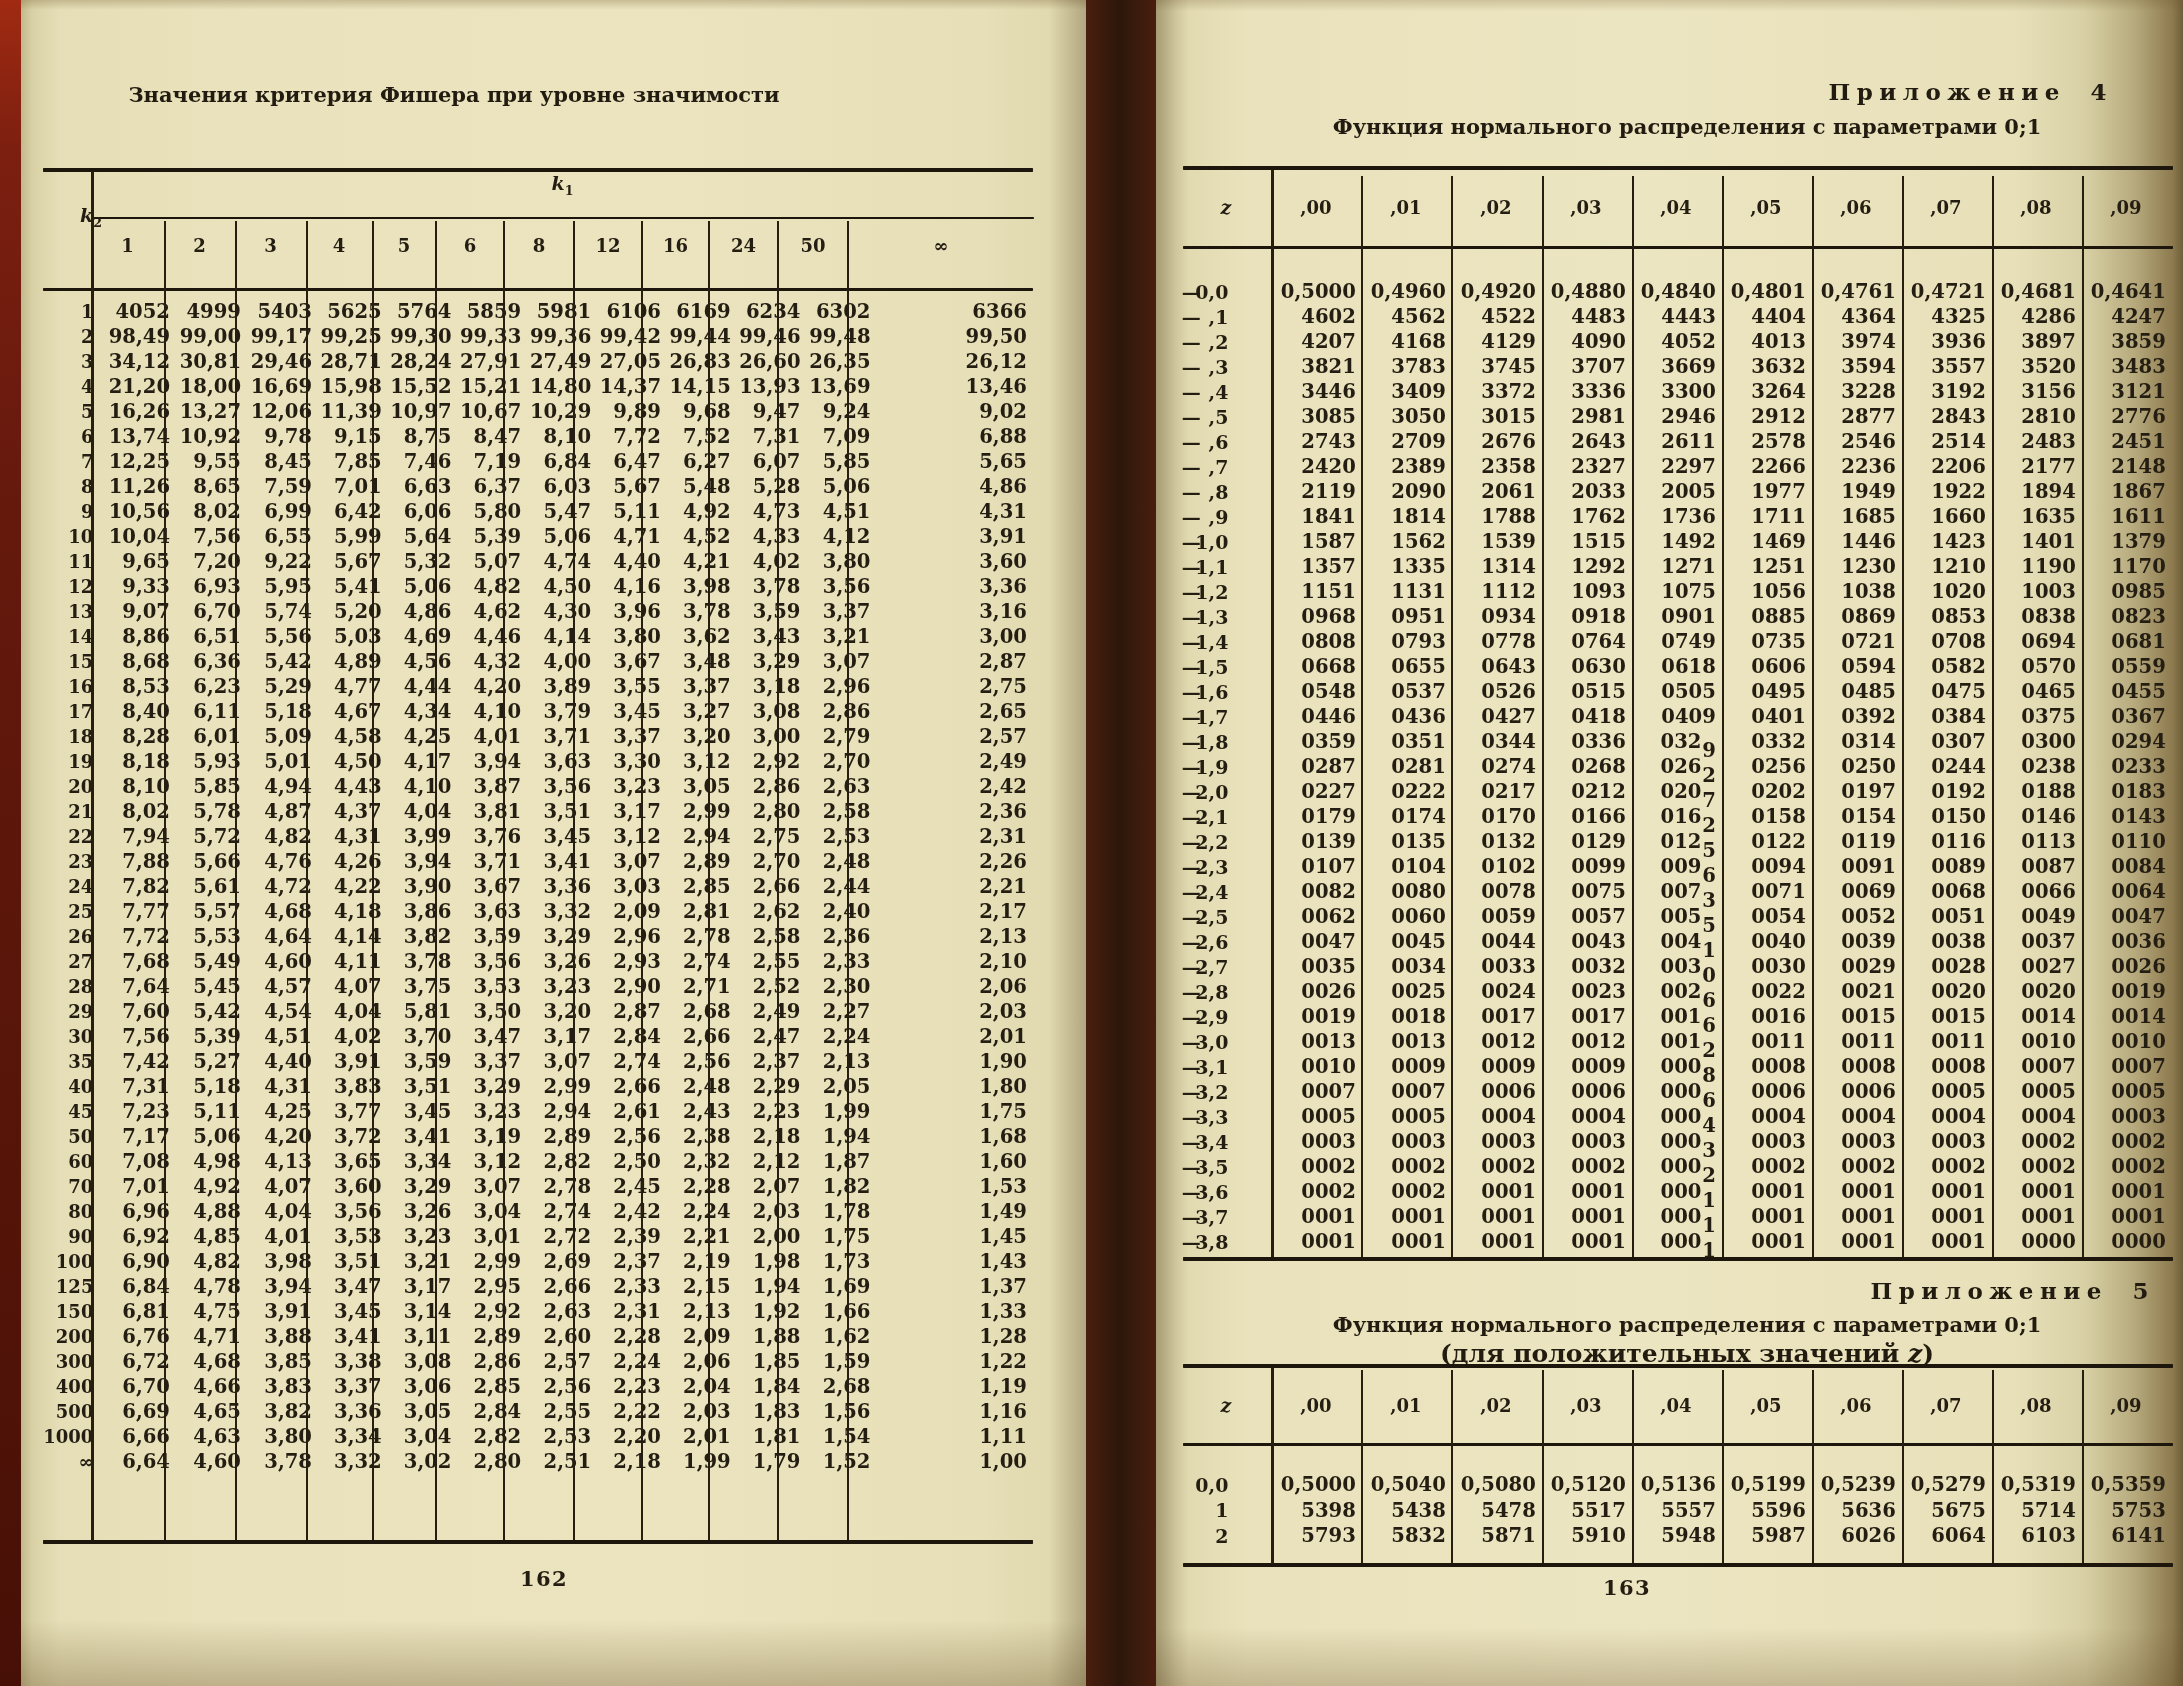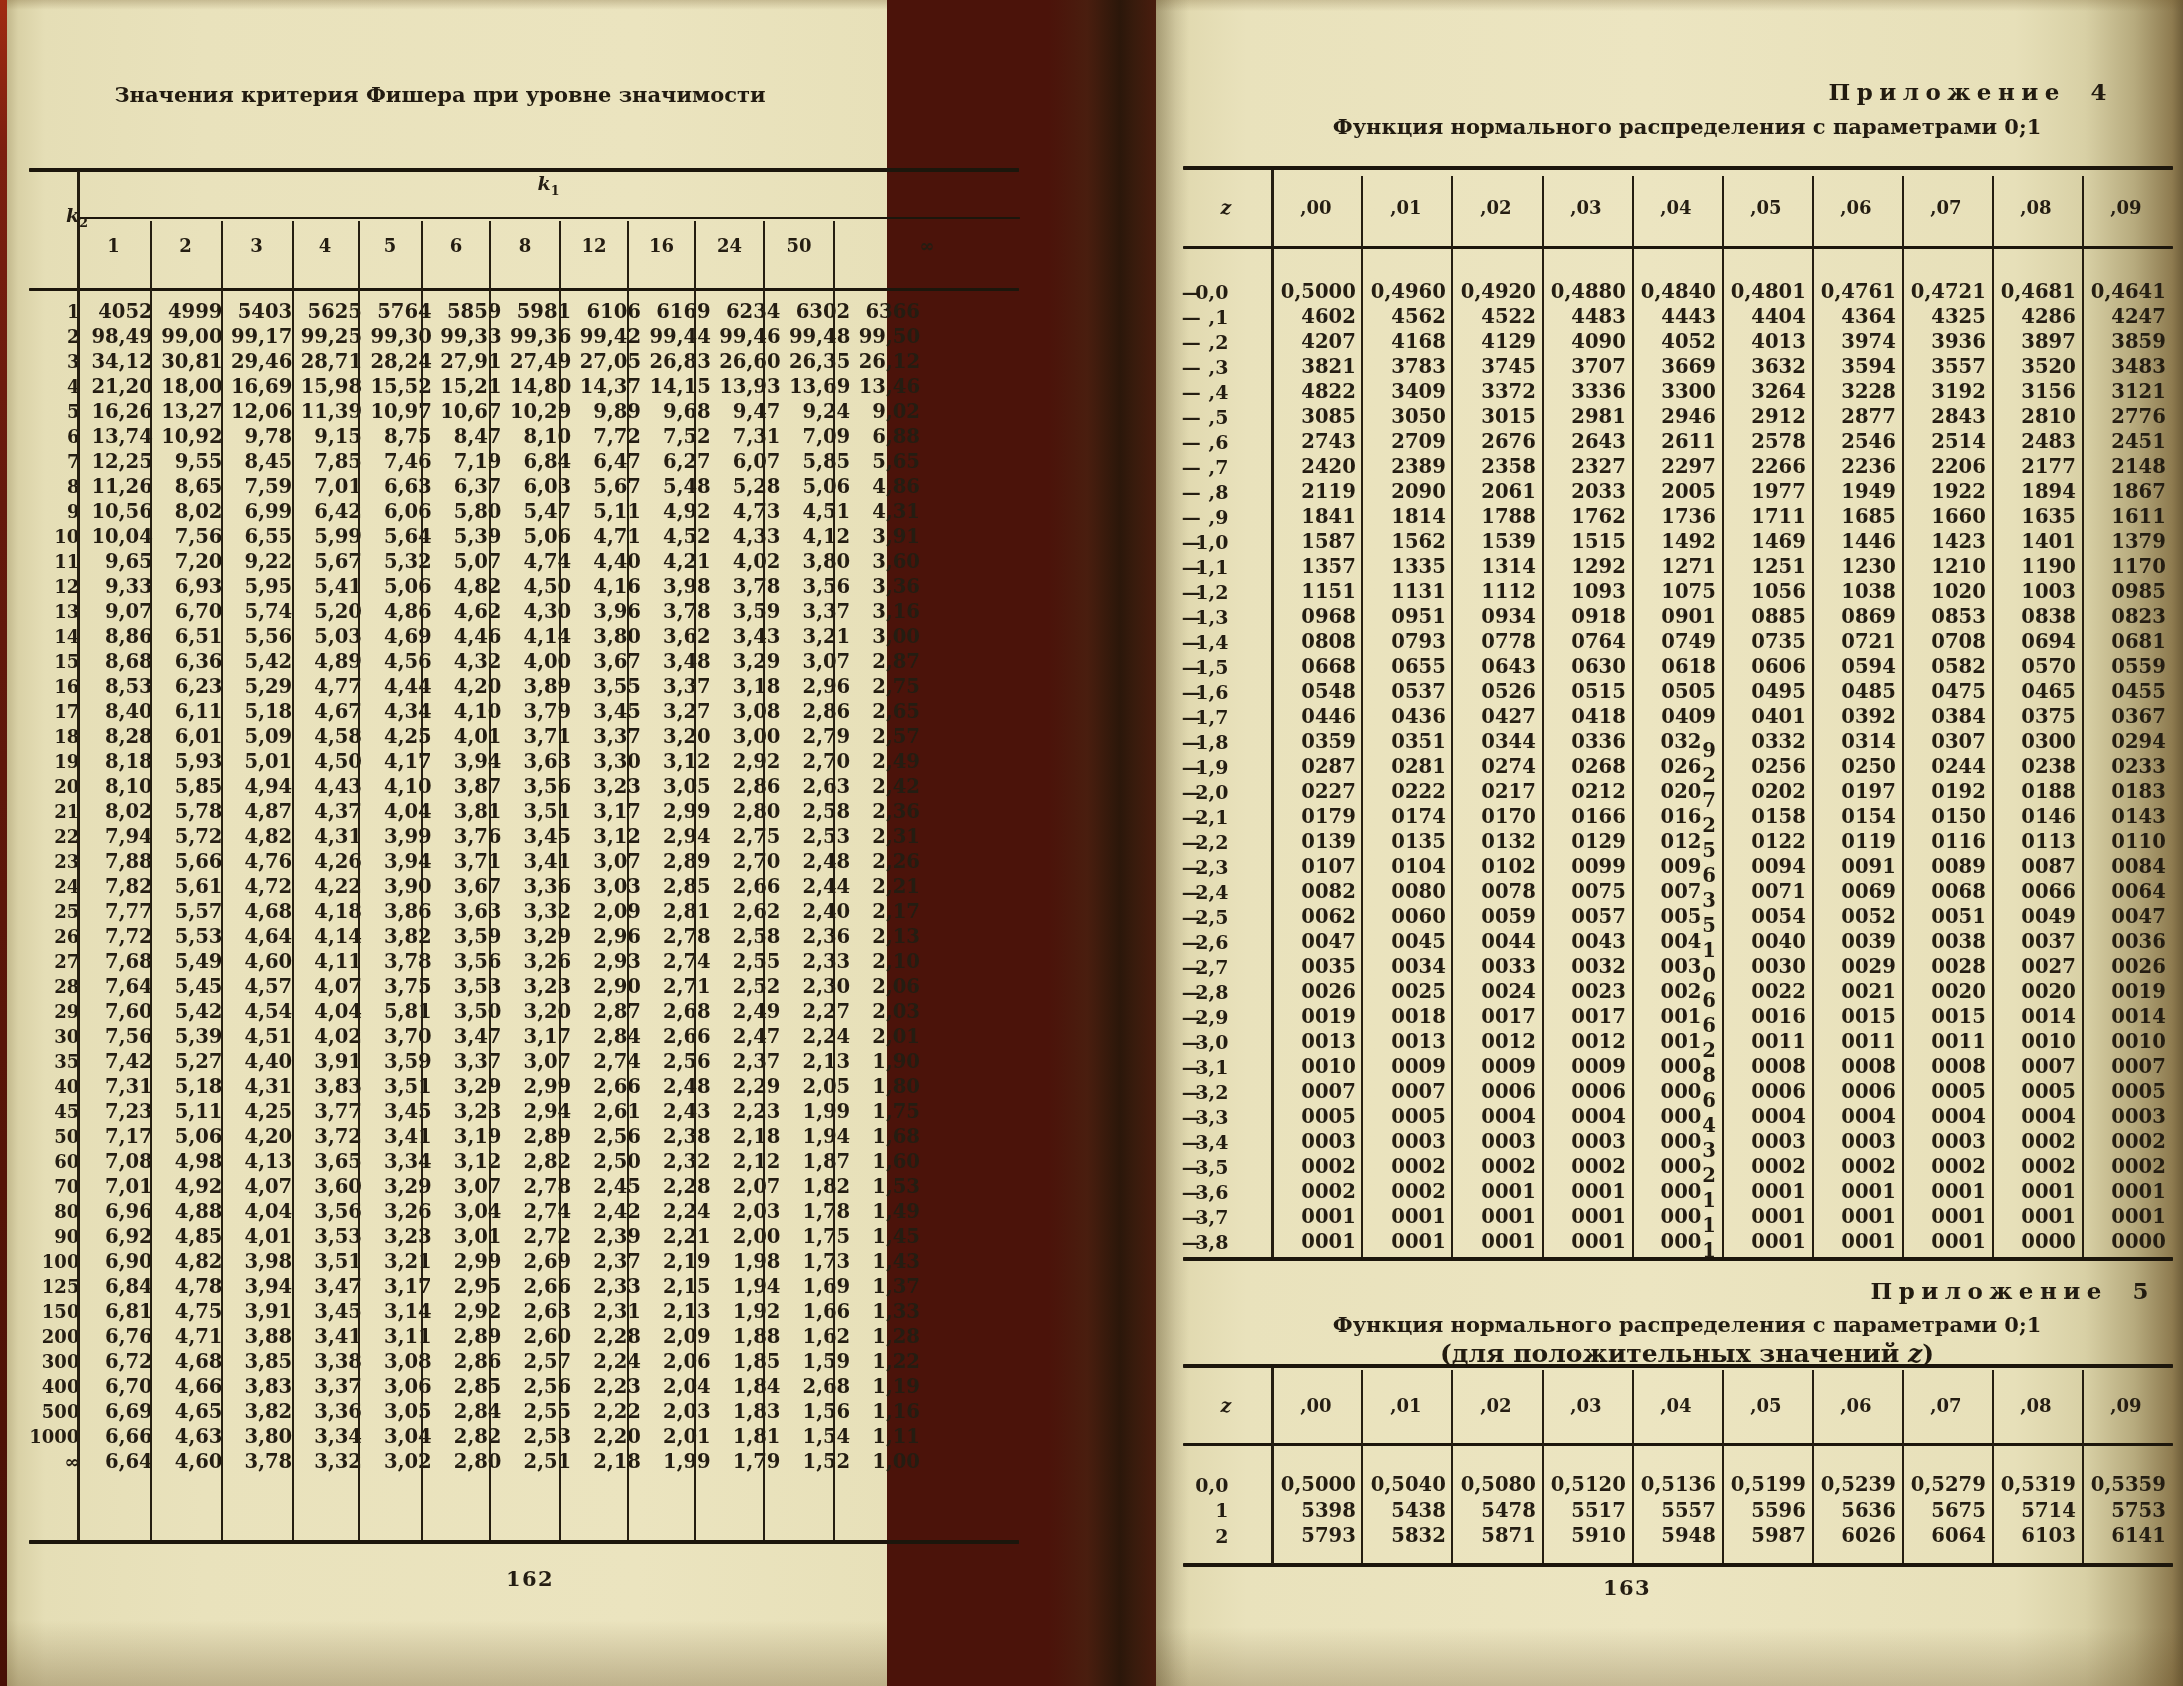--- a/index.html
+++ b/index.html
@@ -4,21 +4,21 @@
 <style>
   html,body{margin:0;padding:0;}
   body{
     width:2183px;height:1687px;position:relative;overflow:hidden;
     background:#4b130a;
     font-family:"DejaVu Serif","Liberation Serif",serif;
     color:#241d12;
   }
   .page{position:absolute;top:0;height:1687px;}
   .page-left{
-    left:7px;width:880px;
+    left:21px;width:1065px;
     background:
       linear-gradient(180deg, rgba(110,85,40,.28) 0, rgba(0,0,0,0) 9.8px, rgba(0,0,0,0) 1620px, rgba(95,70,30,.32) 1687px),
       linear-gradient(90deg,#c2b88c 0,#d9d1a6 11.2px,#e5deb6 38px,#e9e2bc 196px,#ebe4bf 629px,#e6dfb7 964px,#ddd5aa 1065px);
   }
   .page-right{
     left:1156px;width:1027px;
     background:
       linear-gradient(180deg, rgba(110,85,40,.24) 0, rgba(0,0,0,0) 11.2px, rgba(0,0,0,0) 1627px, rgba(95,70,30,.28) 1687px),
       linear-gradient(90deg,#cdc498 0,#e0d8ae 19.6px,#e9e2bc 91px,#ece5c1 489px,#e7e0b9 859px,#d8d0a5 929px,#b7ab7e 978px,#8e7b50 1016px,#6f5e3a 1027px);
   }
@@ -937,21 +937,21 @@
           <td>3707</td>
           <td>3669</td>
           <td>3632</td>
           <td>3594</td>
           <td>3557</td>
           <td>3520</td>
           <td>3483</td>
         </tr>
         <tr>
           <td class="rl"><span class="dash">—</span>,4</td>
-          <td>4822</td>
+          <td>3446</td>
           <td>3409</td>
           <td>3372</td>
           <td>3336</td>
           <td>3300</td>
           <td>3264</td>
           <td>3228</td>
           <td>3192</td>
           <td>3156</td>
           <td>3121</td>
         </tr>

